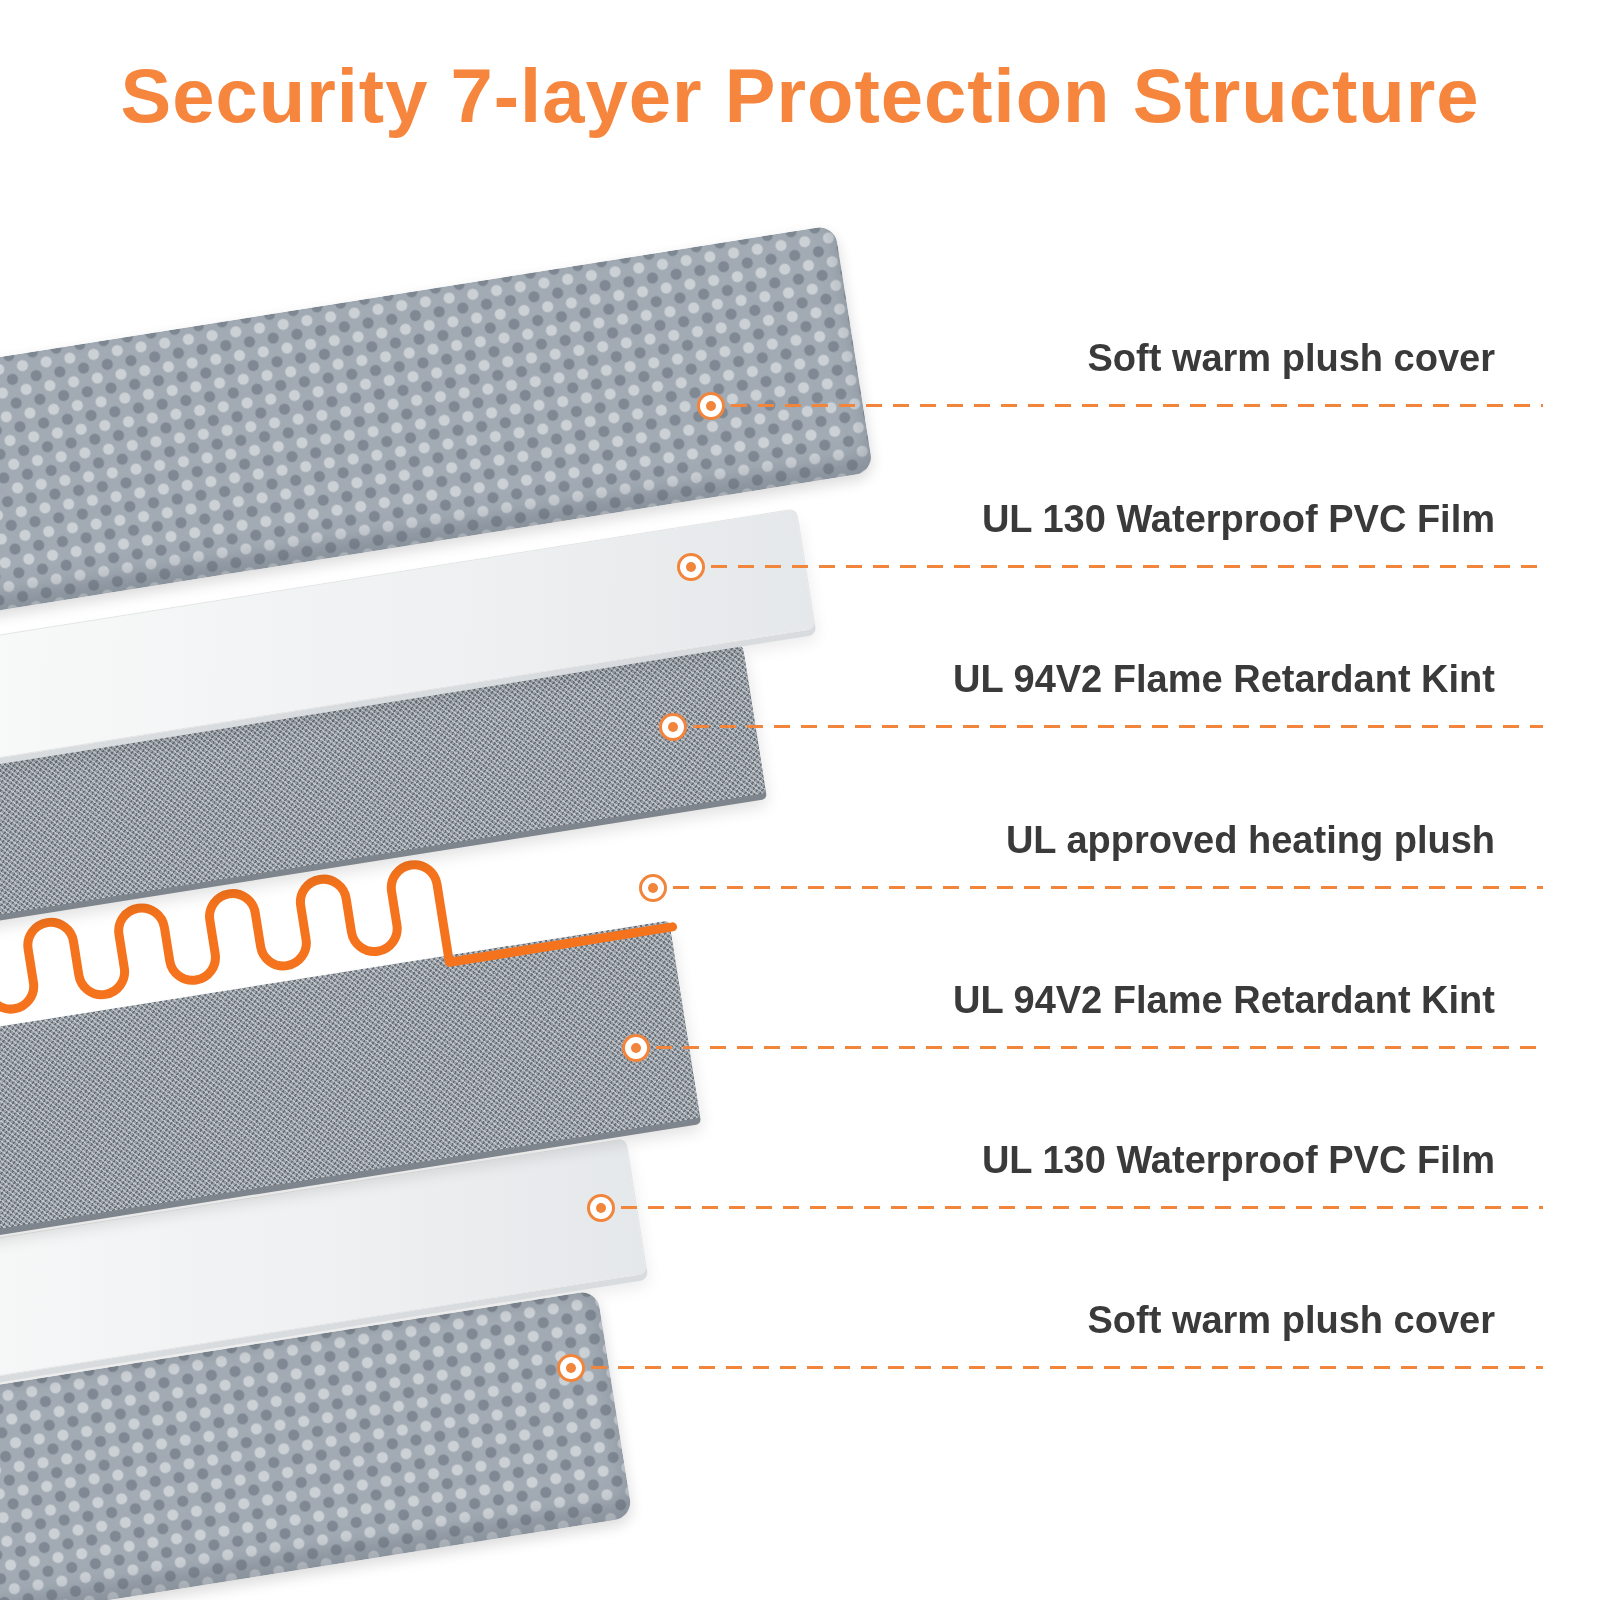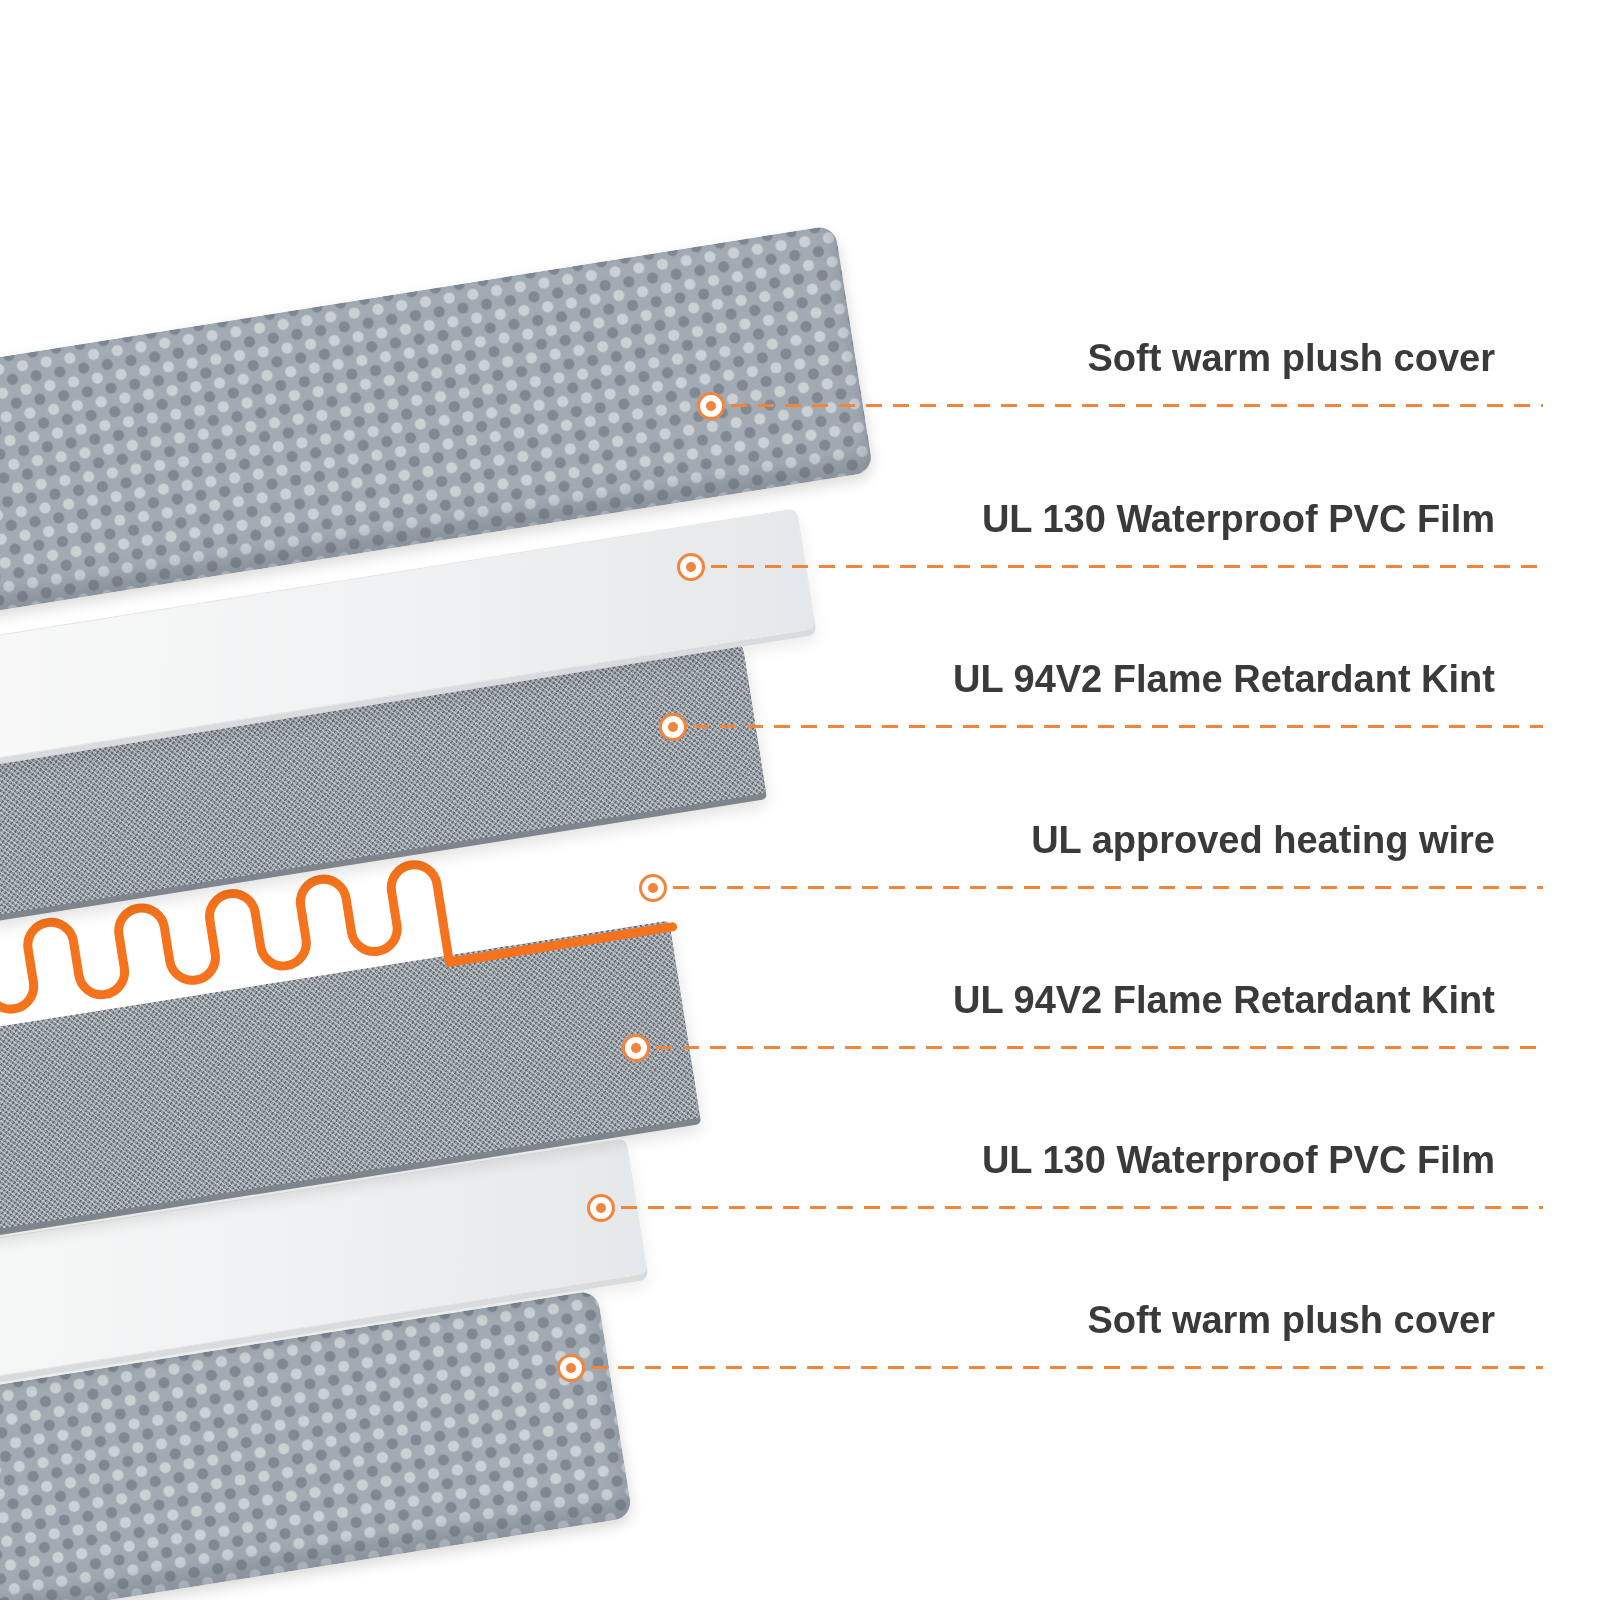--- a/index.html
+++ b/index.html
@@ -82,20 +82,21 @@
     font-size:38px; font-weight:700; color:#3a3a3a;
     white-space:nowrap;
     font-family:"Liberation Sans", sans-serif;
   }
 </style>
 </head>
 <body>
 
 <div class="stage">
 
+  <h1 class="page-title">Security 7-layer Protection Structure</h1>
 
   <div class="layer plush" style="left:-120px; top:300px; width:980px; height:250px; z-index:27;"></div>
 
   <div class="layer film" style="left:-140px; top:582px; width:950px; height:120px; z-index:26;"></div>
 
   <div class="layer knit" style="left:-160px; top:716px; width:920px; height:150px; z-index:25;"></div>
 
   <div class="layer wire-layer" style="left:-170px; top:872px; width:880px; height:140px; z-index:24;">
     <svg width="880" height="140" viewBox="0 0 880 140">
       <path id="wire-path" class="wire-path" fill="none" stroke-width="9" stroke-linecap="round" stroke-linejoin="round" d="M 16 96 L 16 39 A 23 23 0 0 1 62 39 L 62 73 A 23 23 0 0 0 108 73 L 108 39 A 23 23 0 0 1 154 39 L 154 73 A 23 23 0 0 0 200 73 L 200 39 A 23 23 0 0 1 246 39 L 246 73 A 23 23 0 0 0 292 73 L 292 39 A 23 23 0 0 1 338 39 L 338 73 A 23 23 0 0 0 384 73 L 384 39 A 23 23 0 0 1 430 39 L 430 73 A 23 23 0 0 0 476 73 L 476 39 A 23 23 0 0 1 522 39 L 522 73 A 23 23 0 0 0 568 73 L 568 39 A 23 23 0 0 1 614 39 L 614 90 L 614 96 L 614 118 L 840 118"></path>
@@ -130,21 +131,21 @@
       </div>
     <div class="line"></div>
     <div class="text">UL 94V2 Flame Retardant Kint</div>
   </div>
 
   <div class="callout" style="top:888px; left:639px; width:904px;">
     <div class="marker">
         <span class="dot"></span>
       </div>
     <div class="line"></div>
-    <div class="text">UL approved heating wire</div>
+    <div class="text">UL approved heating plush</div>
   </div>
 
   <div class="callout" style="top:1048px; left:622px; width:921px;">
     <div class="marker">
         <span class="dot"></span>
       </div>
     <div class="line"></div>
     <div class="text">UL 94V2 Flame Retardant Kint</div>
   </div>
 

